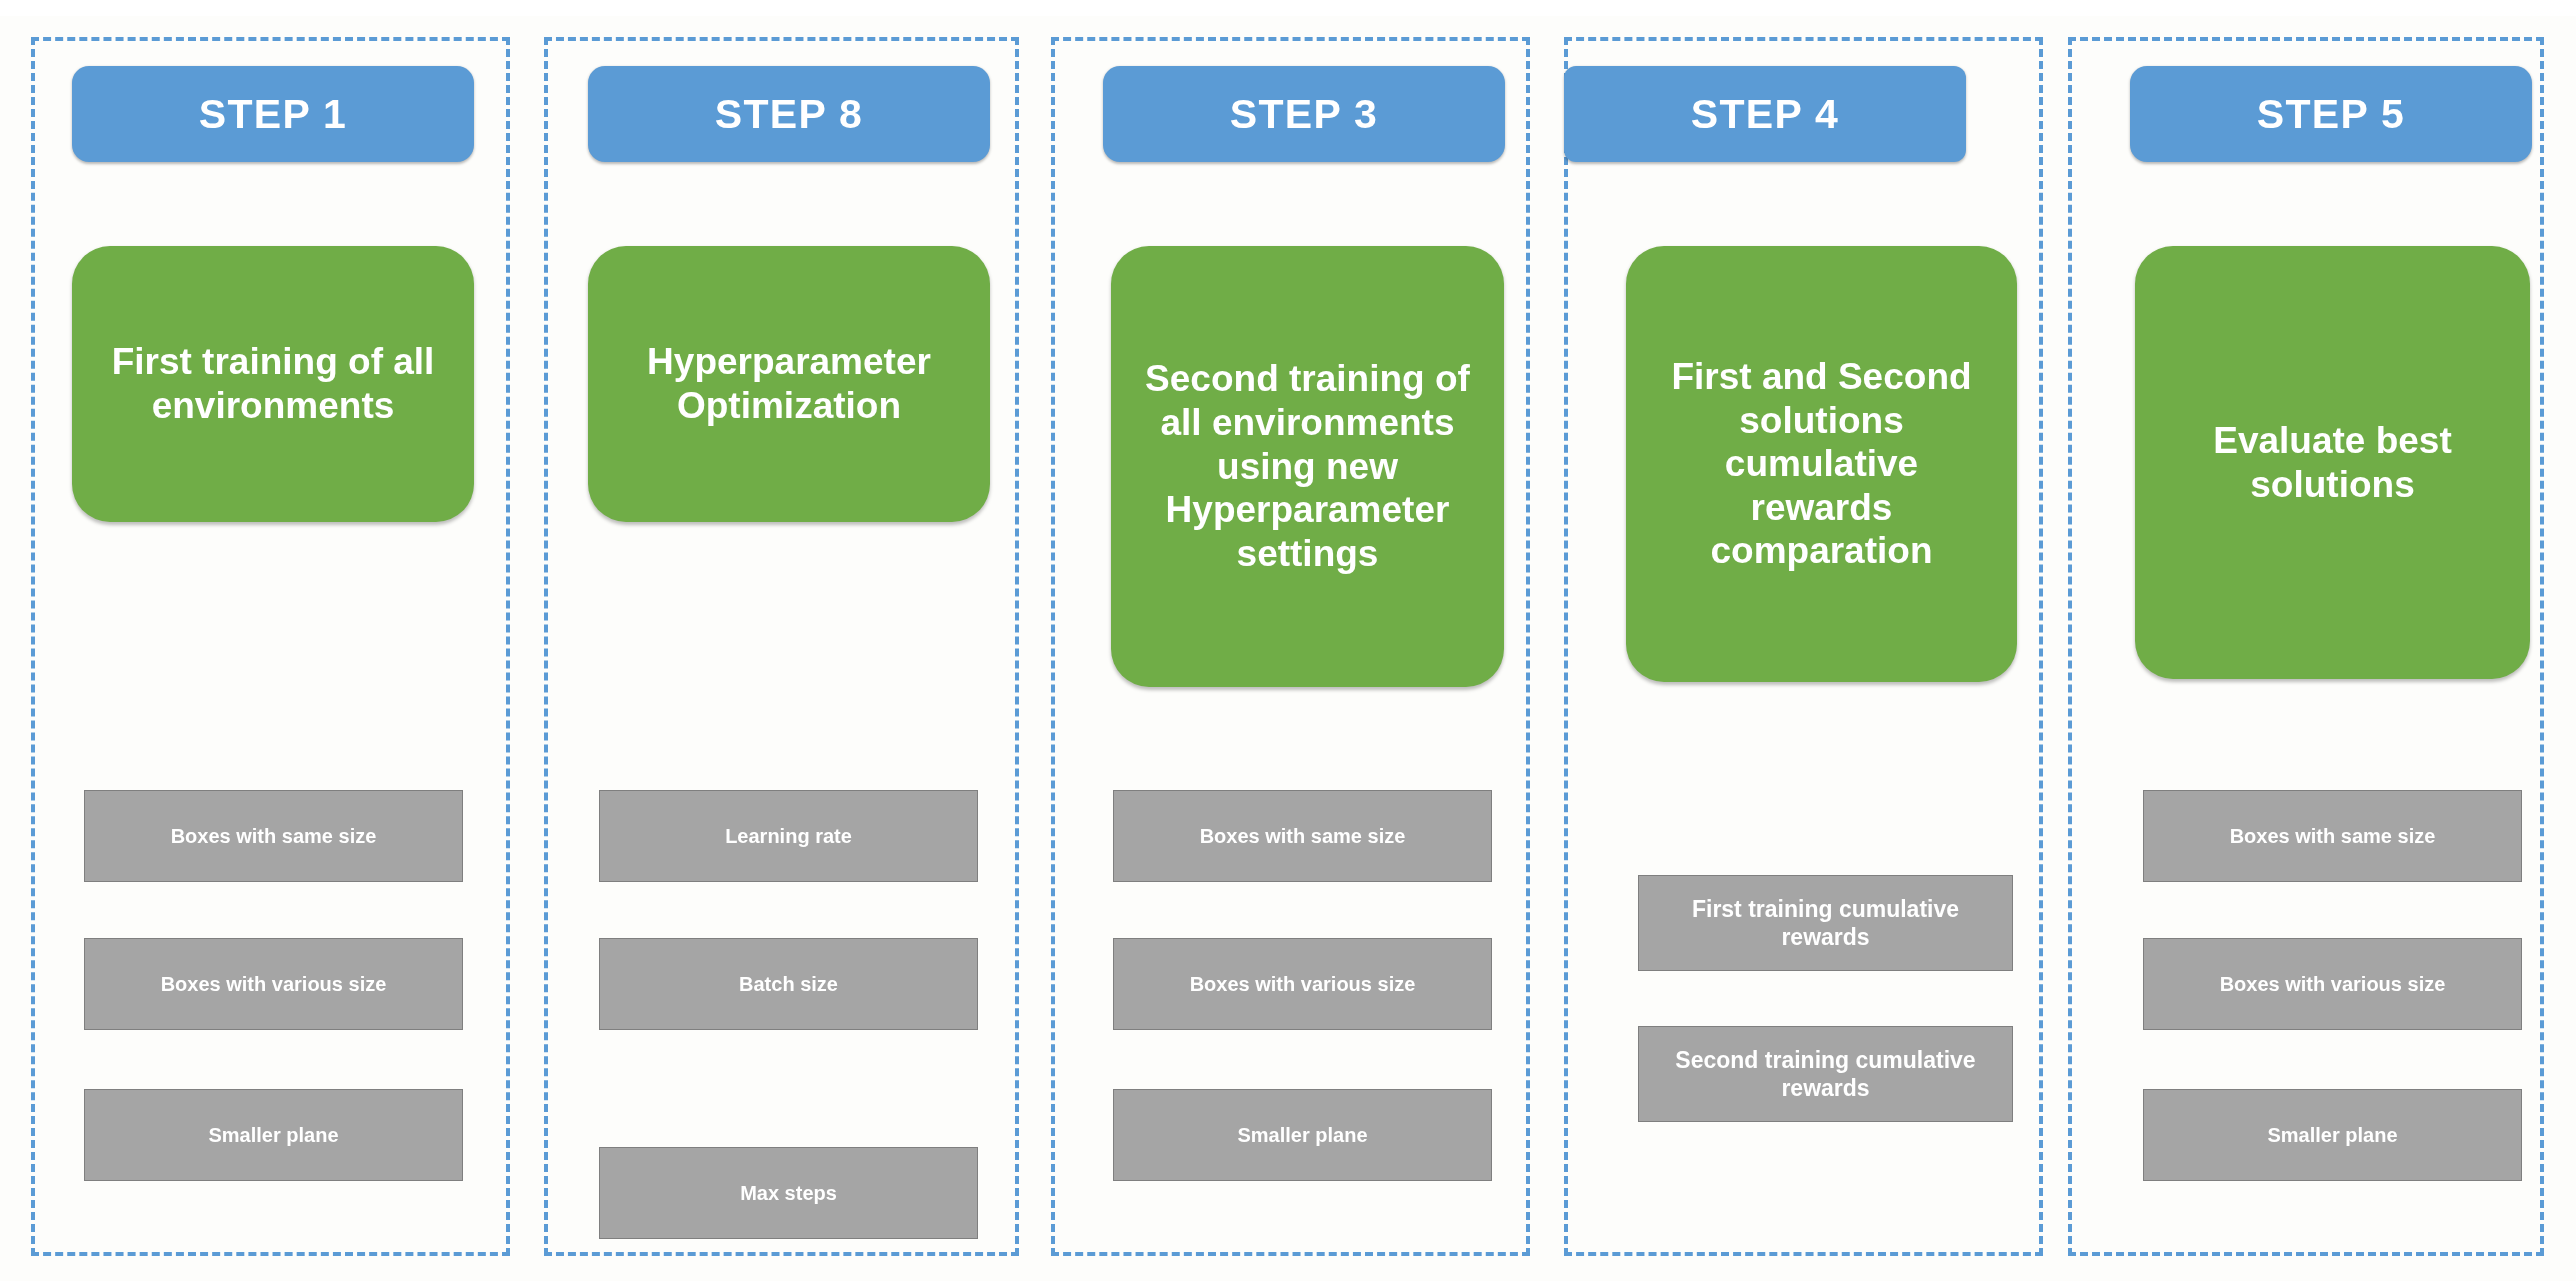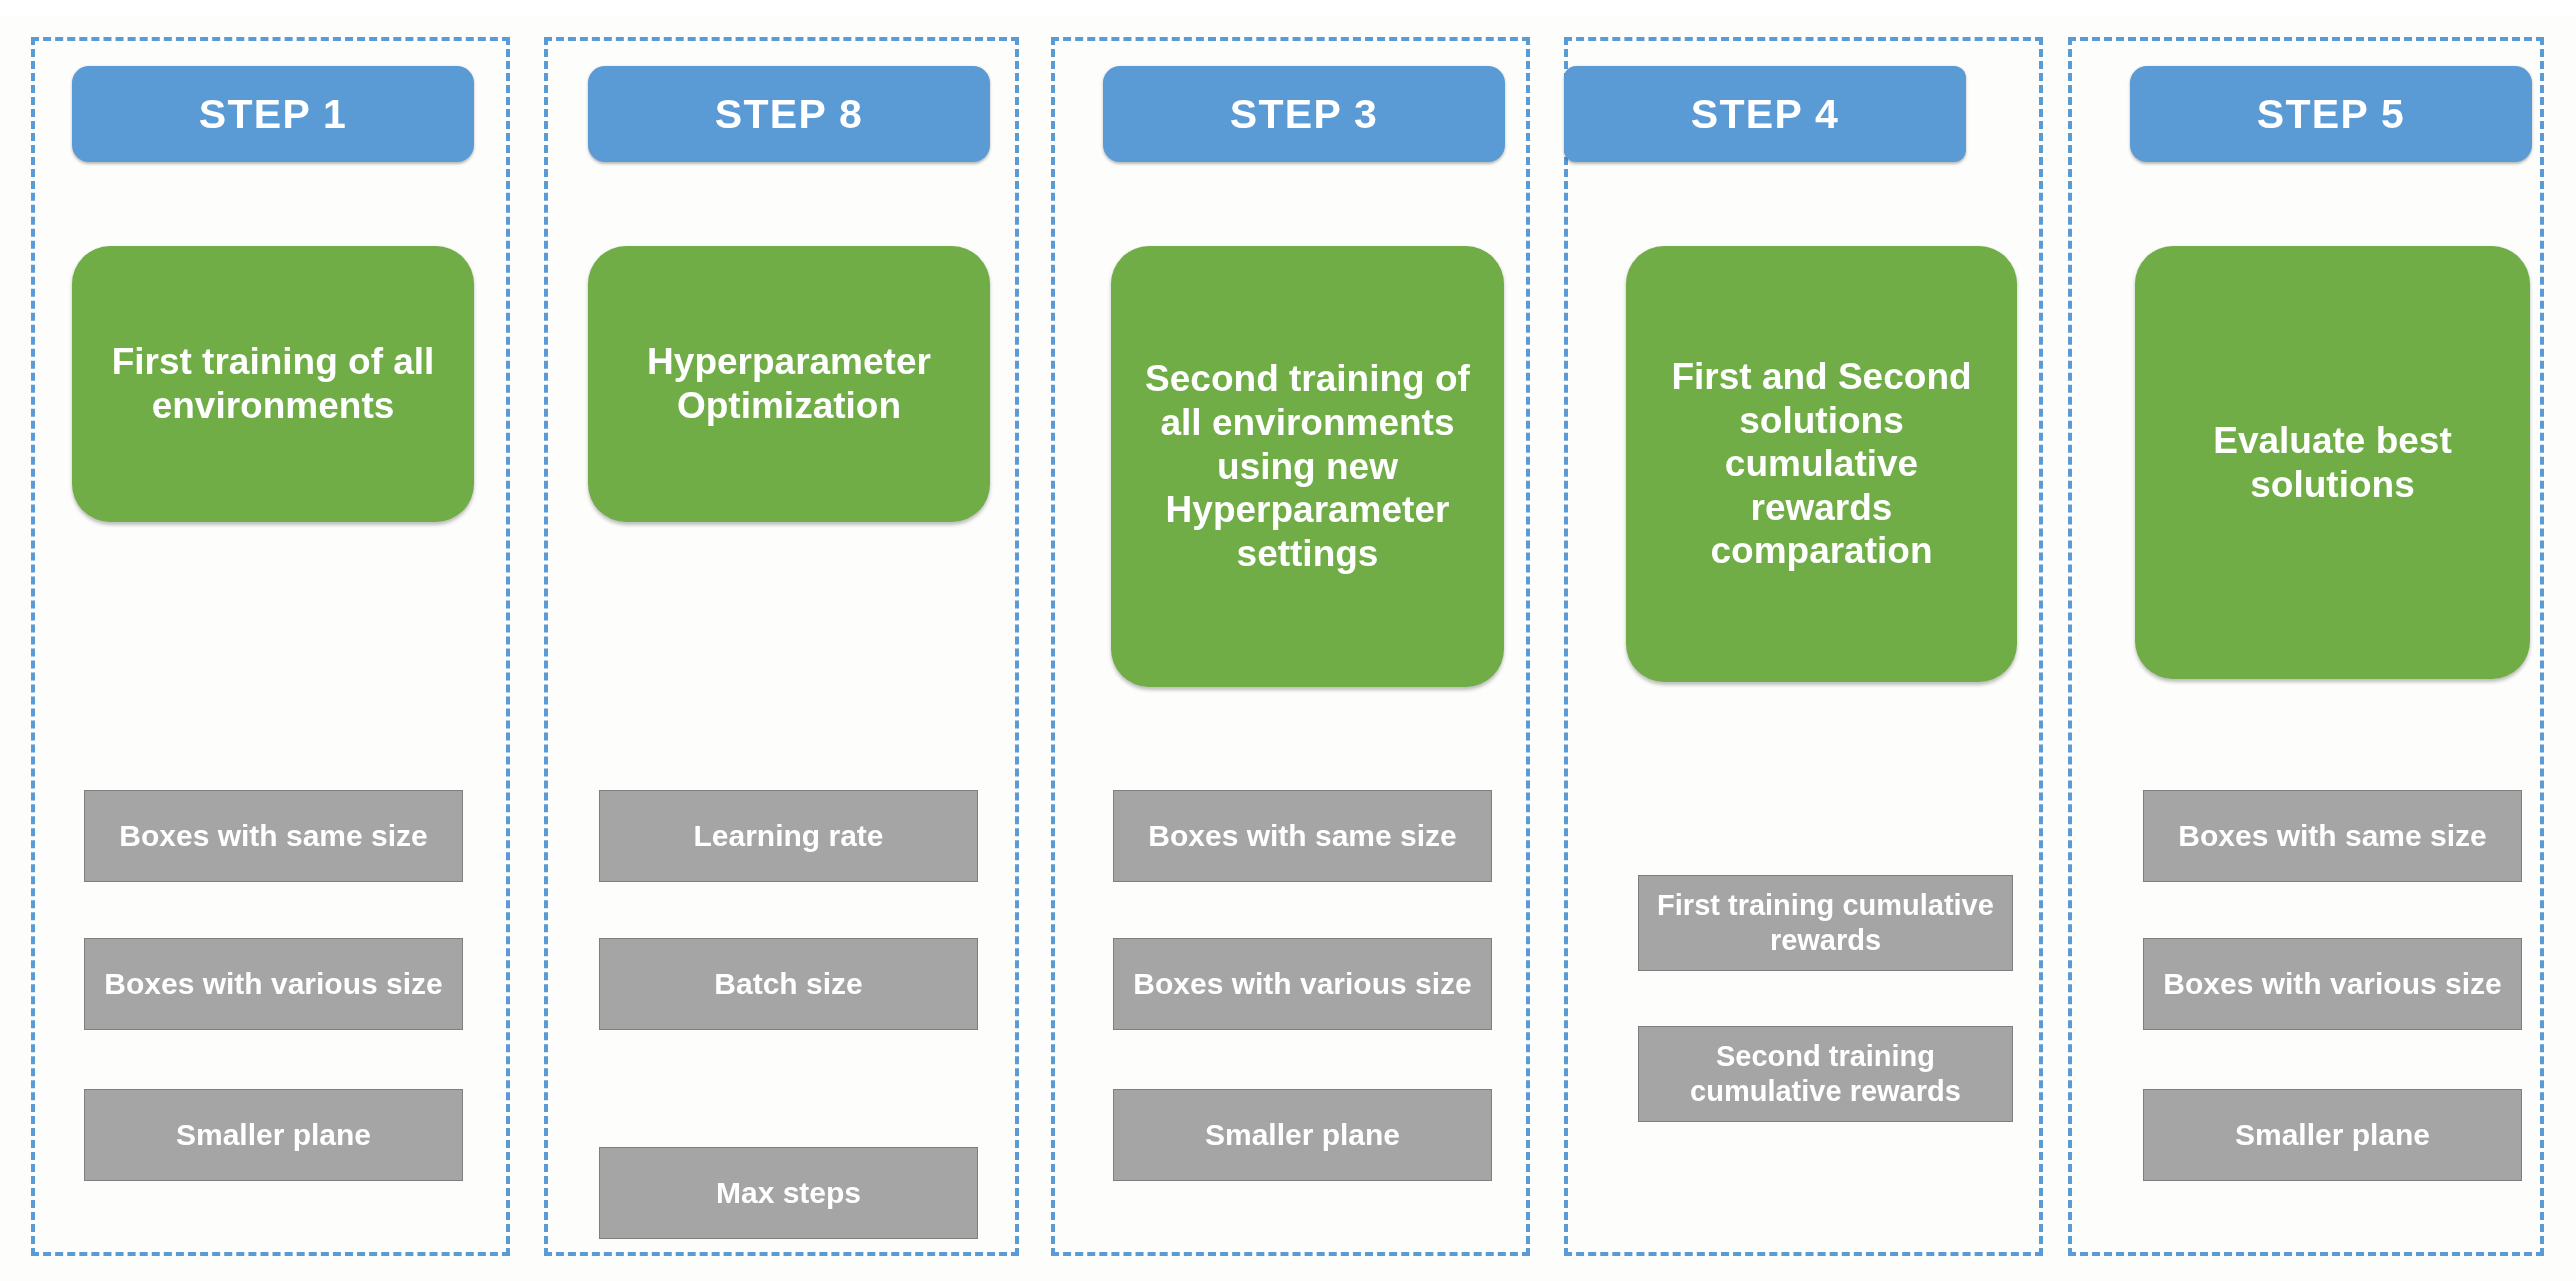--- a/index.html
+++ b/index.html
@@ -69,31 +69,31 @@
   }
   .green-box span { display: block; width: 100%; }
 
   
   .grey-box {
     position: absolute;
     background: #A5A5A5;
     border: 1.9px solid #7F7F7F;
     box-sizing: border-box;
     color: #ffffff;
-    font-size: 30px;
+    font-size: 20px;
     font-weight: bold;
     line-height: 1.22;
     text-align: center;
     display: flex;
     align-items: center;
     justify-content: center;
     padding: 0 11.5px;
   }
   .grey-box span { display: block; width: 100%; }
-  .grey-narrow { font-size: 29px; }
+  .grey-narrow { font-size: 23px; }
 </style>
 </head>
 <body>
 
 <div class="canvas">
 
   <div class="step-col col-1"></div>
 
   <div class="step-header" style="left:72px; top:50px; width:402px;">
     <span>STEP 1</span>

